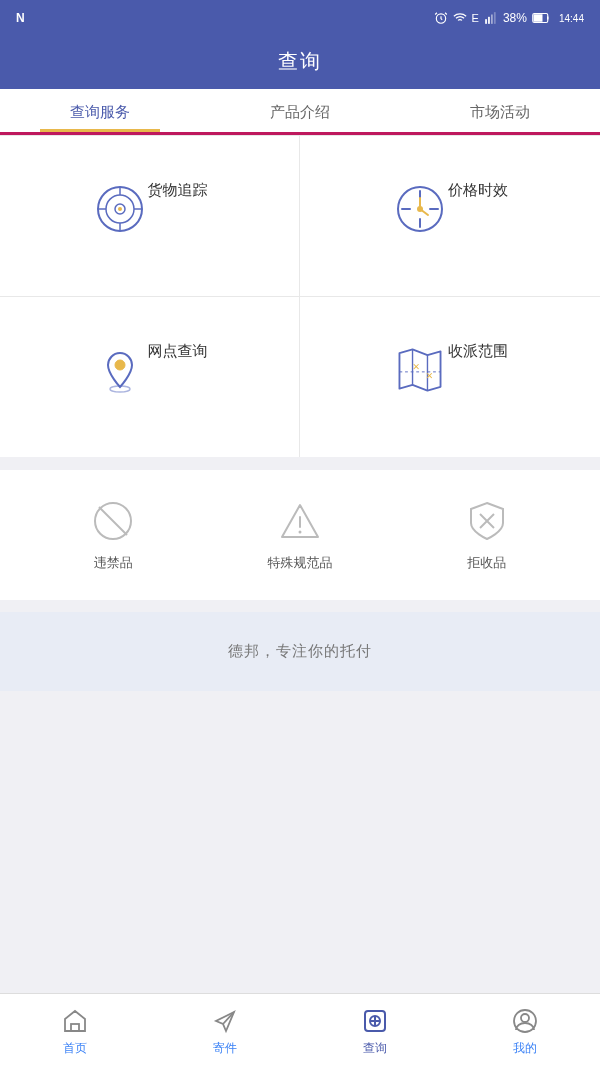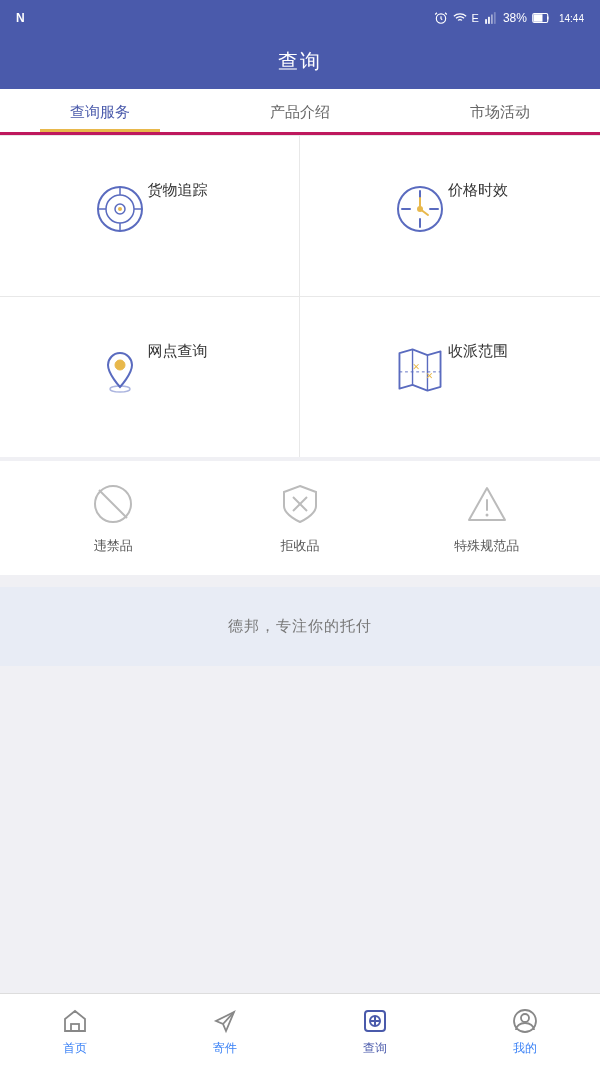--- a/index.html
+++ b/index.html
@@ -118,22 +118,22 @@
       font-size: 15px;
       color: #333;
     }
 
     
     .bottom-row-section {
       background: white;
       display: flex;
       justify-content: space-around;
       align-items: center;
-      padding: 20px 20px;
-      margin-top: 4px;
+      padding: 28px 20px;
+      margin-top: 13px;
     }
     .bottom-row-item {
       display: flex;
       flex-direction: column;
       align-items: center;
       cursor: pointer;
       flex: 1;
     }
     .bottom-row-icon {
       width: 46px;
@@ -330,38 +330,38 @@
           <line x1="8" y1="8" x2="36" y2="36" stroke="#bbb" stroke-width="2"></line>
         </svg>
       </div>
       <span class="bottom-row-label">违禁品</span>
     </div>
 
     <div class="bottom-row-item">
       <div class="bottom-row-icon">
         <svg width="44" height="44" viewBox="0 0 44 44" fill="none">
 
+          <path d="M22 6 L40 38 L4 38 Z" stroke="#bbb" stroke-width="2" fill="none" stroke-linejoin="round"></path>
+          <line x1="22" y1="18" x2="22" y2="28" stroke="#bbb" stroke-width="2" stroke-linecap="round"></line>
+          <circle cx="22" cy="33" r="1.5" fill="#bbb"></circle>
+        </svg>
+      </div>
+      <span class="bottom-row-label">特殊规范品</span>
+    </div>
+
+    <div class="bottom-row-item">
+      <div class="bottom-row-icon">
+        <svg width="44" height="44" viewBox="0 0 44 44" fill="none">
+
           <path d="M22 4 L38 10 L38 24 C38 33 22 40 22 40 C22 40 6 33 6 24 L6 10 Z" stroke="#bbb" stroke-width="2" fill="none"></path>
           <line x1="15" y1="15" x2="29" y2="29" stroke="#bbb" stroke-width="2"></line>
           <line x1="29" y1="15" x2="15" y2="29" stroke="#bbb" stroke-width="2"></line>
         </svg>
       </div>
       <span class="bottom-row-label">拒收品</span>
-    </div>
-
-    <div class="bottom-row-item">
-      <div class="bottom-row-icon">
-        <svg width="44" height="44" viewBox="0 0 44 44" fill="none">
-
-          <path d="M22 6 L40 38 L4 38 Z" stroke="#bbb" stroke-width="2" fill="none" stroke-linejoin="round"></path>
-          <line x1="22" y1="18" x2="22" y2="28" stroke="#bbb" stroke-width="2" stroke-linecap="round"></line>
-          <circle cx="22" cy="33" r="1.5" fill="#bbb"></circle>
-        </svg>
-      </div>
-      <span class="bottom-row-label">特殊规范品</span>
     </div>
 
   </div>
 
   <div class="banner">
     <span>德邦，专注你的托付</span>
   </div>
 
   <div class="spacer"></div>
 

